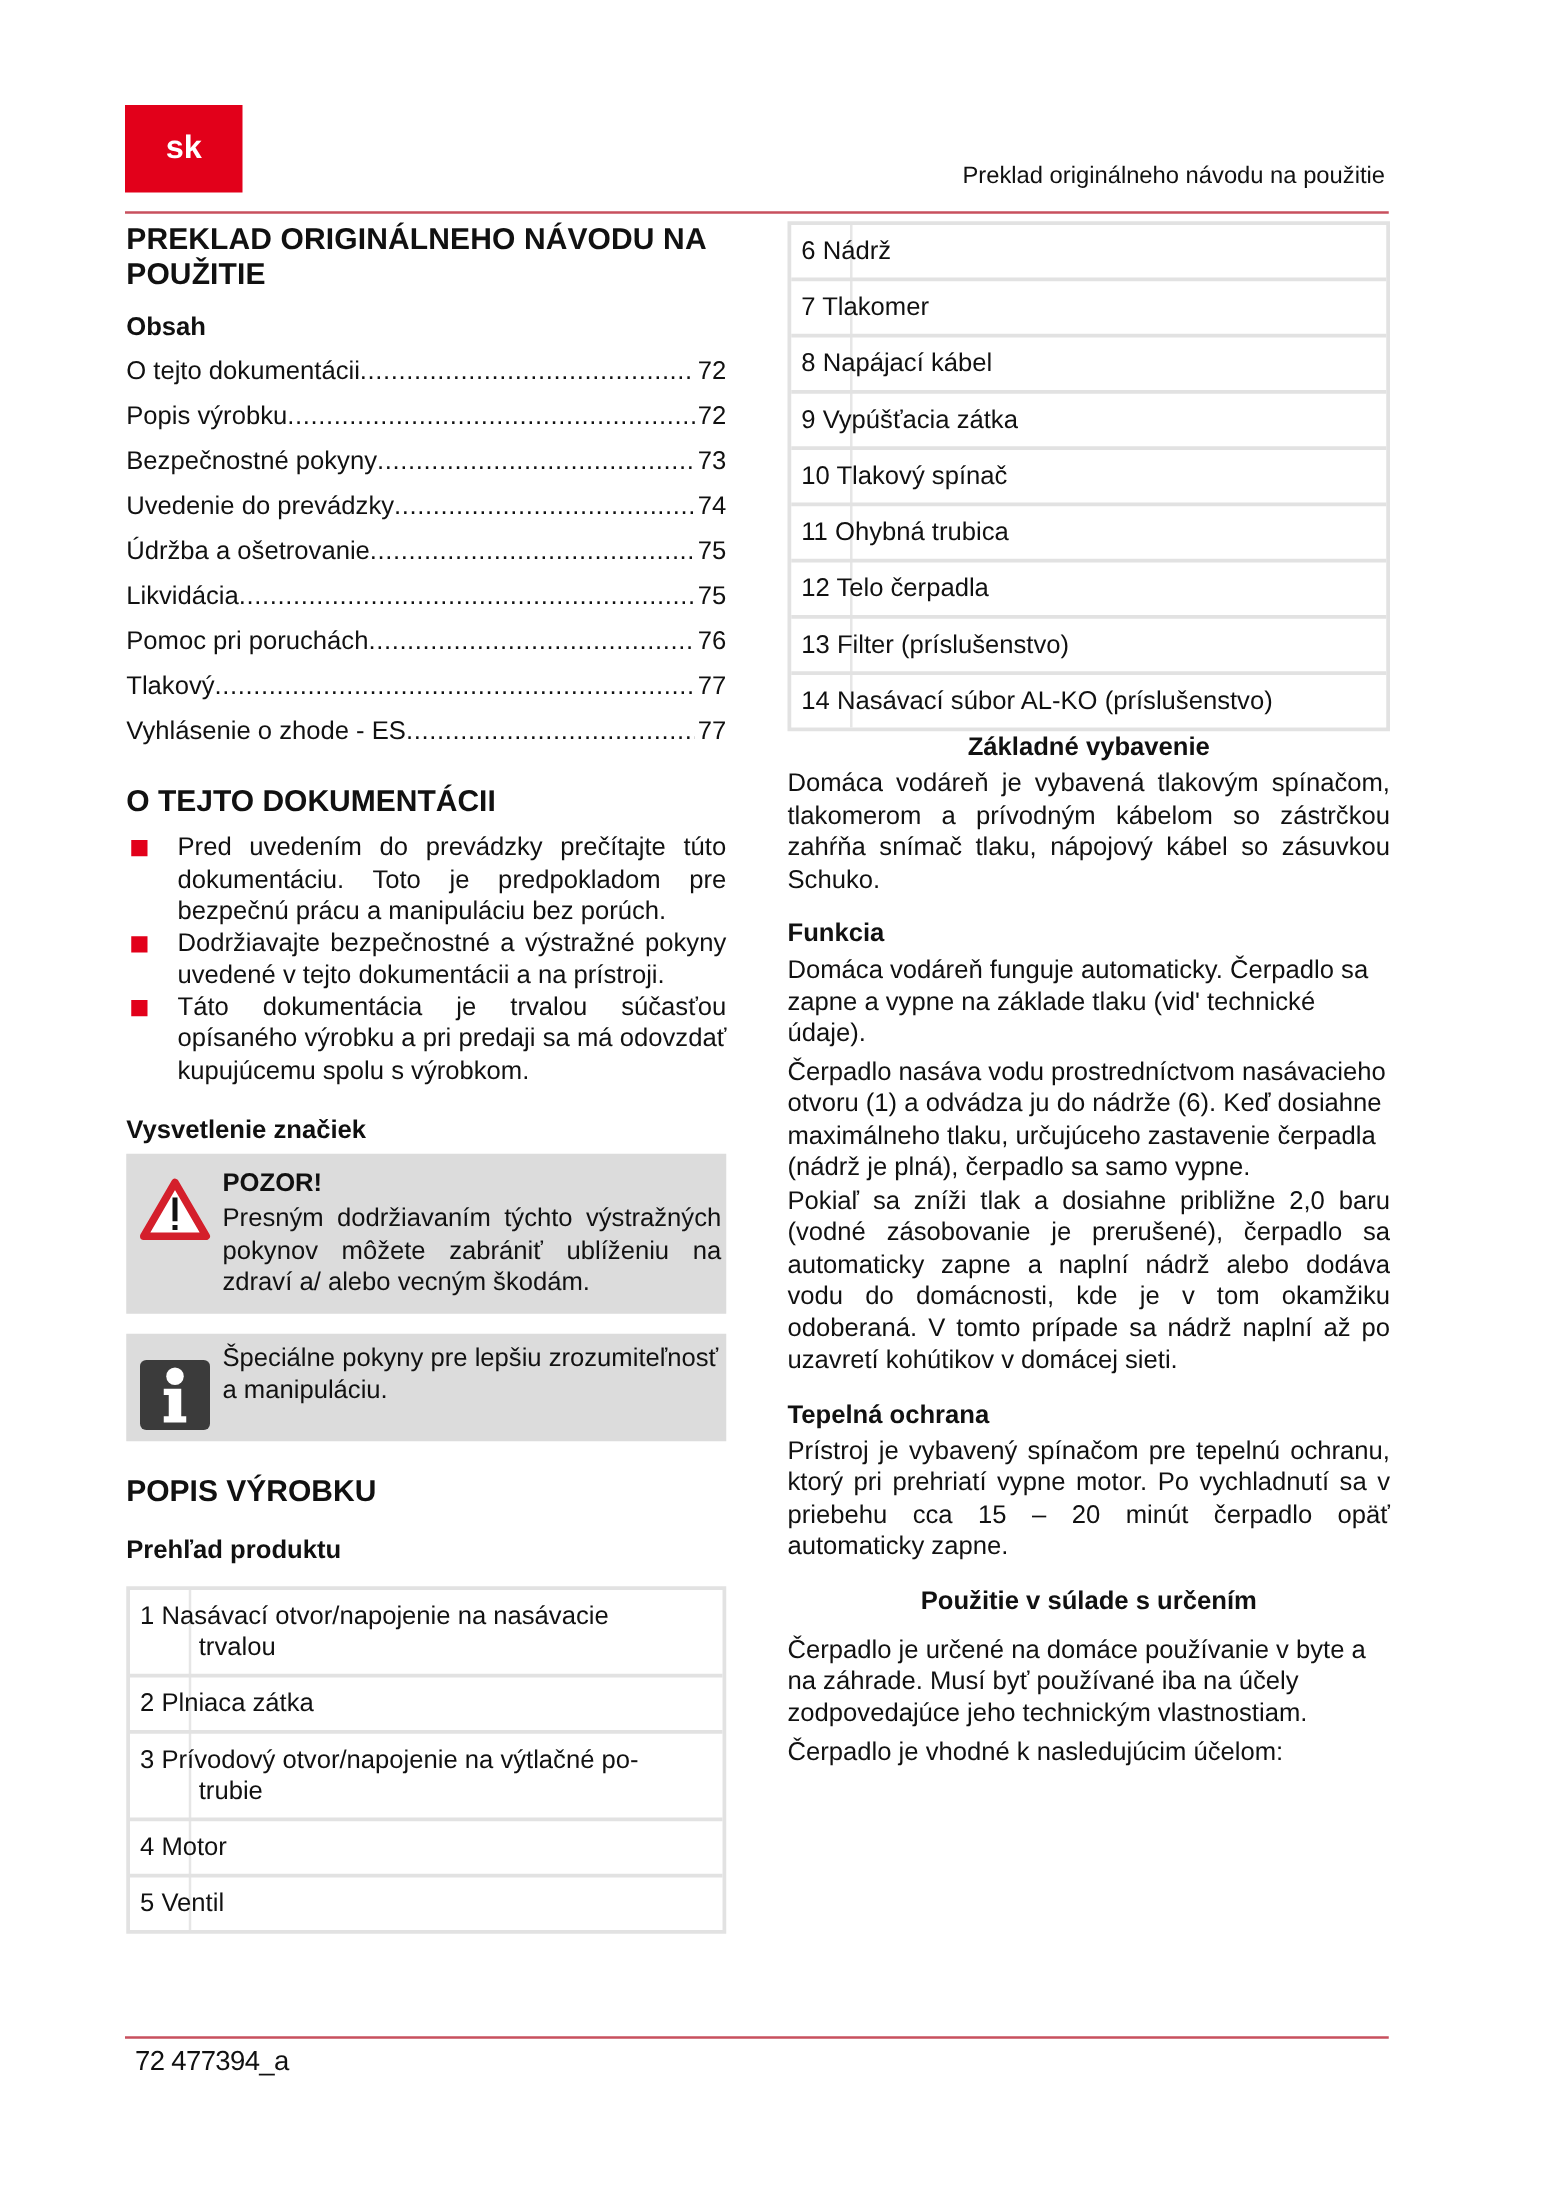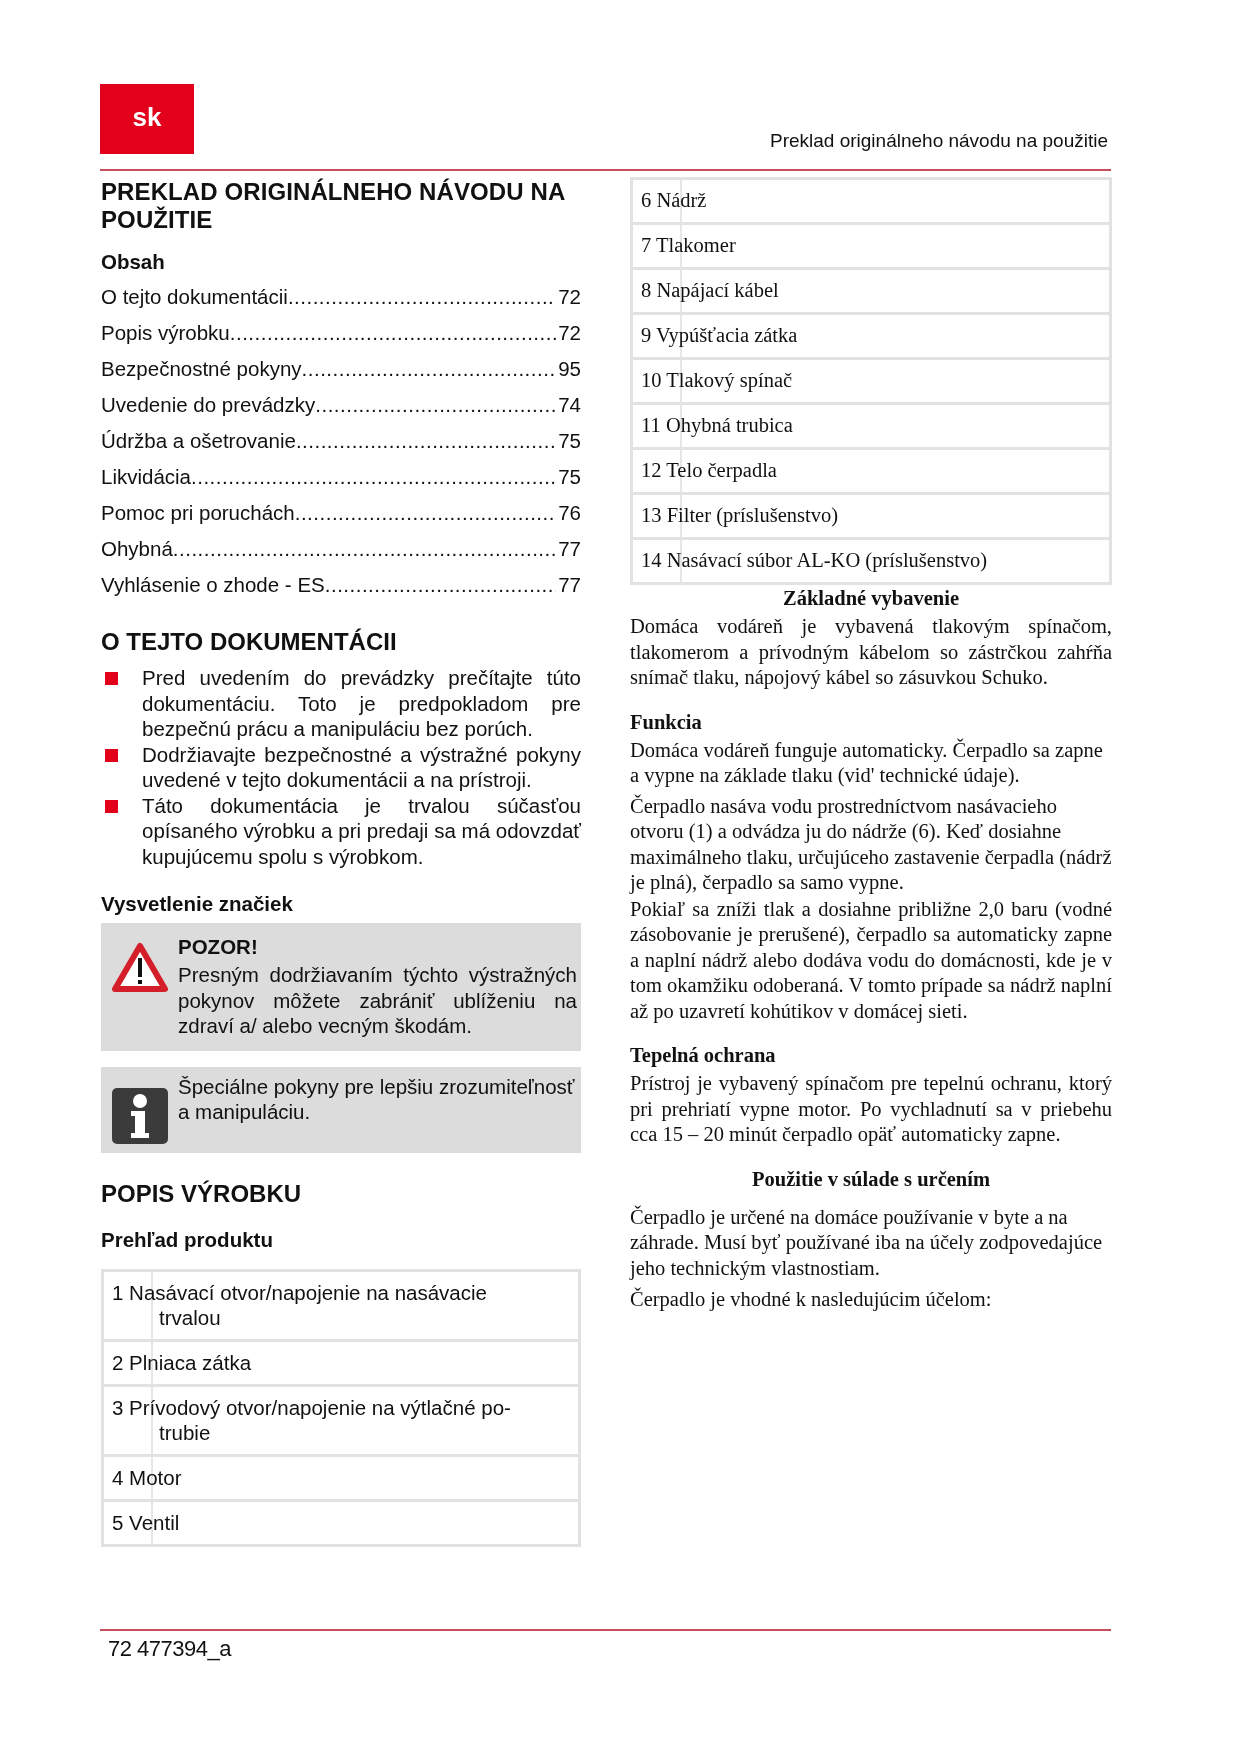--- a/index.html
+++ b/index.html
@@ -4,21 +4,21 @@
 <style>
   * { box-sizing: border-box; margin: 0; padding: 0; }
   html, body { width: 1241px; height: 1754px; background: #ffffff; }
   body { position: relative; font-family: "Liberation Sans", sans-serif; color: #111; overflow: hidden; }
 
   .lang-box { position: absolute; left: 100px; top: 84px; width: 94px; height: 70px; background: #e2001a; color: #fff; font-weight: bold; font-size: 26px; display: flex; align-items: center; justify-content: center; padding-bottom: 4px; }
   .header-title { position: absolute; right: 133px; top: 130px; font-size: 19px; color: #111; }
   .header-line { position: absolute; left: 100px; top: 169px; width: 1011px; height: 2px; background: #c8505e; }
 
   .col-left { position: absolute; left: 101px; top: 178px; width: 480px; }
-  .col-right { position: absolute; left: 630px; top: 177px; width: 482px; font-family: Liberation Serif, serif; }
+  .col-right { position: absolute; left: 630px; top: 177px; width: 482px; }
 
   .doc-title { font-size: 24px; font-weight: bold; line-height: 28px; margin-bottom: 15px; letter-spacing: 0.1px; }
   .h2 { font-size: 24px; font-weight: bold; line-height: 30px; }
   .h3 { font-size: 20.5px; font-weight: bold; line-height: 26px; }
   .p { font-size: 20.5px; line-height: 25.5px; }
   .justify { text-align: justify; }
 
   .toc { margin-top: 4px; }
   .toc-row { display: flex; align-items: baseline; font-size: 20.5px; height: 36px; line-height: 36px; white-space: nowrap; overflow: hidden; }
   .toc-label { flex: 0 0 auto; }
@@ -70,21 +70,21 @@
         <span class="toc-page">72</span>
       </div>
     <div class="toc-row">
         <span class="toc-label">Popis výrobku</span>
         <span class="toc-dots"></span>
         <span class="toc-page">72</span>
       </div>
     <div class="toc-row">
         <span class="toc-label">Bezpečnostné pokyny</span>
         <span class="toc-dots"></span>
-        <span class="toc-page">95</span>
+        <span class="toc-page">73</span>
       </div>
     <div class="toc-row">
         <span class="toc-label">Uvedenie do prevádzky</span>
         <span class="toc-dots"></span>
         <span class="toc-page">74</span>
       </div>
     <div class="toc-row">
         <span class="toc-label">Údržba a ošetrovanie</span>
         <span class="toc-dots"></span>
         <span class="toc-page">75</span>
@@ -93,21 +93,21 @@
         <span class="toc-label">Likvidácia</span>
         <span class="toc-dots"></span>
         <span class="toc-page">75</span>
       </div>
     <div class="toc-row">
         <span class="toc-label">Pomoc pri poruchách</span>
         <span class="toc-dots"></span>
         <span class="toc-page">76</span>
       </div>
     <div class="toc-row">
-        <span class="toc-label">Ohybná</span>
+        <span class="toc-label">Tlakový</span>
         <span class="toc-dots"></span>
         <span class="toc-page">77</span>
       </div>
     <div class="toc-row">
         <span class="toc-label">Vyhlásenie o zhode - ES</span>
         <span class="toc-dots"></span>
         <span class="toc-page">77</span>
       </div>
   </div>
 

